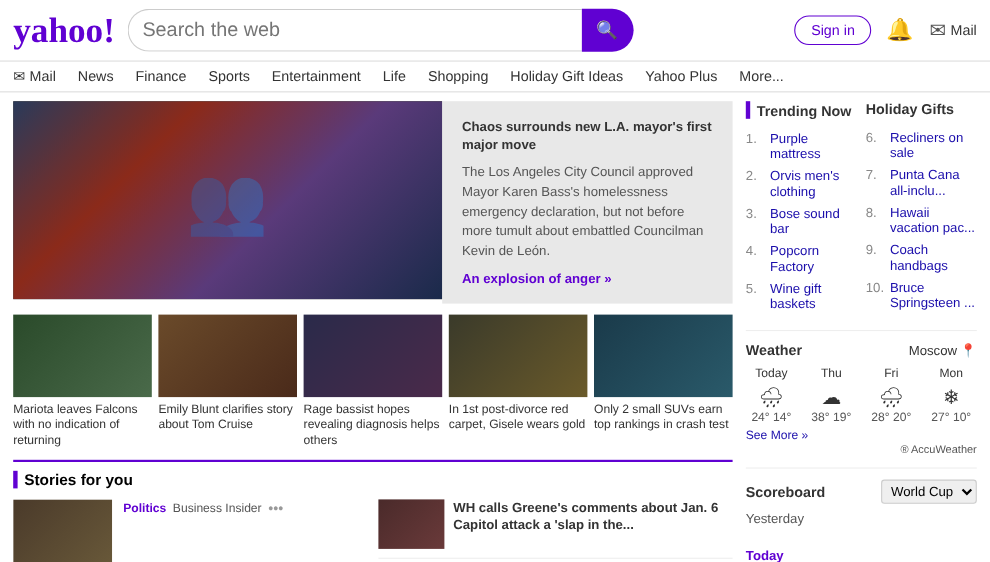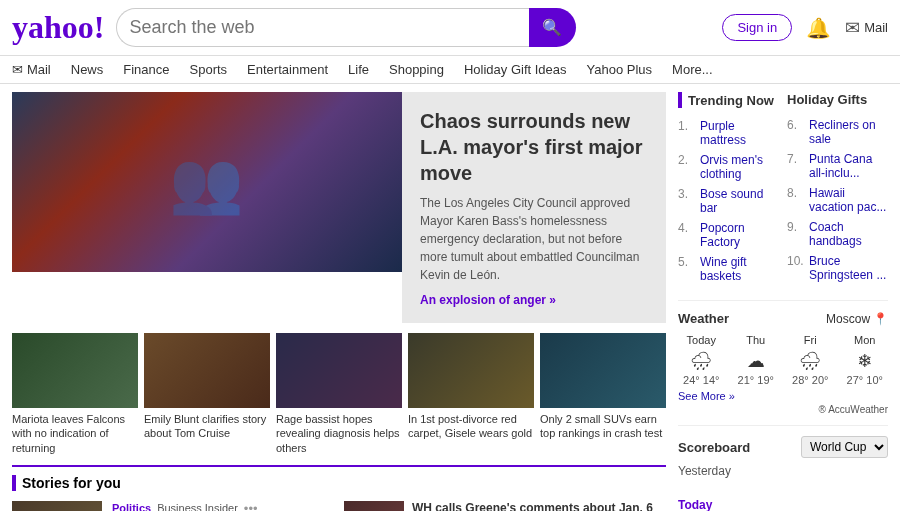--- a/index.html
+++ b/index.html
@@ -25,21 +25,21 @@
 
     
     .main { display: flex; padding: 8px 12px; gap: 12px; }
     .content-left { flex: 1; min-width: 0; }
     .sidebar { width: 210px; flex-shrink: 0; }
 
     
     .hero { display: flex; gap: 0; margin-bottom: 10px; }
     .hero-image { width: 390px; height: 180px; background: #333; overflow: hidden; flex-shrink: 0; }
     .hero-text { background: #e8e8e8; padding: 16px 18px; flex: 1; }
-    .hero-title { font-size: 20px; font-weight: bold; color: #333; line-height: 1.3; margin-bottom: 8px; }
+    .hero-title { font-size: 12px; font-weight: bold; color: #333; line-height: 1.3; margin-bottom: 8px; }
     .hero-desc { font-size: 12px; color: #555; line-height: 1.5; margin-bottom: 8px; }
     .hero-link { color: #6001d2; font-size: 12px; font-weight: bold; cursor: pointer; }
 
     
     .thumb-row { display: flex; gap: 6px; margin-bottom: 10px; }
     .thumb-item { flex: 1; cursor: pointer; }
     .thumb-img { width: 100%; height: 75px; background: #ccc; margin-bottom: 4px; overflow: hidden; }
     .thumb-img-1 { background: linear-gradient(135deg, #2a4a2a, #4a6a4a); }
     .thumb-img-2 { background: linear-gradient(135deg, #6a4a2a, #4a2a1a); }
     .thumb-img-3 { background: linear-gradient(135deg, #2a2a4a, #4a2a4a); }
@@ -303,21 +303,21 @@
       </div>
       <div class="weather-days">
         <div class="weather-day">
           <div class="weather-day-label">Today</div>
           <div class="weather-icon">🌧</div>
           <div class="weather-temp"><span>24°</span> <span>14°</span></div>
         </div>
         <div class="weather-day">
           <div class="weather-day-label">Thu</div>
           <div class="weather-icon">☁</div>
-          <div class="weather-temp"><span>21°</span> <span>19°</span></div>
+          <div class="weather-temp"><span>38°</span> <span>19°</span></div>
         </div>
         <div class="weather-day">
           <div class="weather-day-label">Fri</div>
           <div class="weather-icon">🌧</div>
           <div class="weather-temp"><span>28°</span> <span>20°</span></div>
         </div>
         <div class="weather-day">
           <div class="weather-day-label">Mon</div>
           <div class="weather-icon">❄</div>
           <div class="weather-temp"><span>27°</span> <span>10°</span></div>

